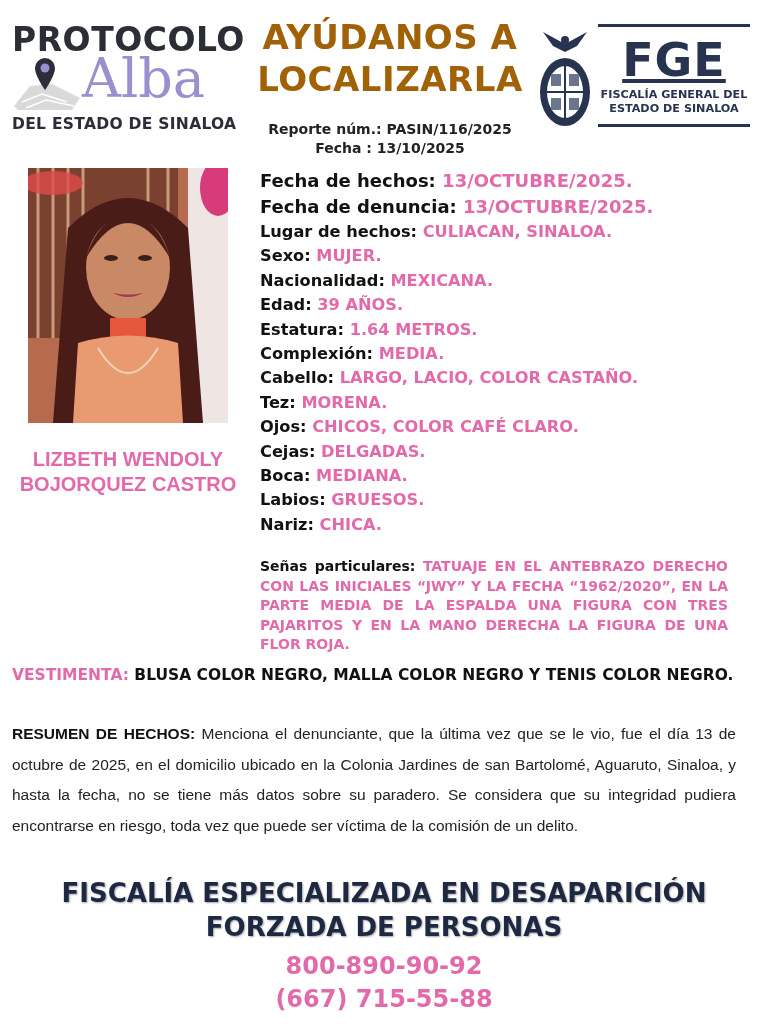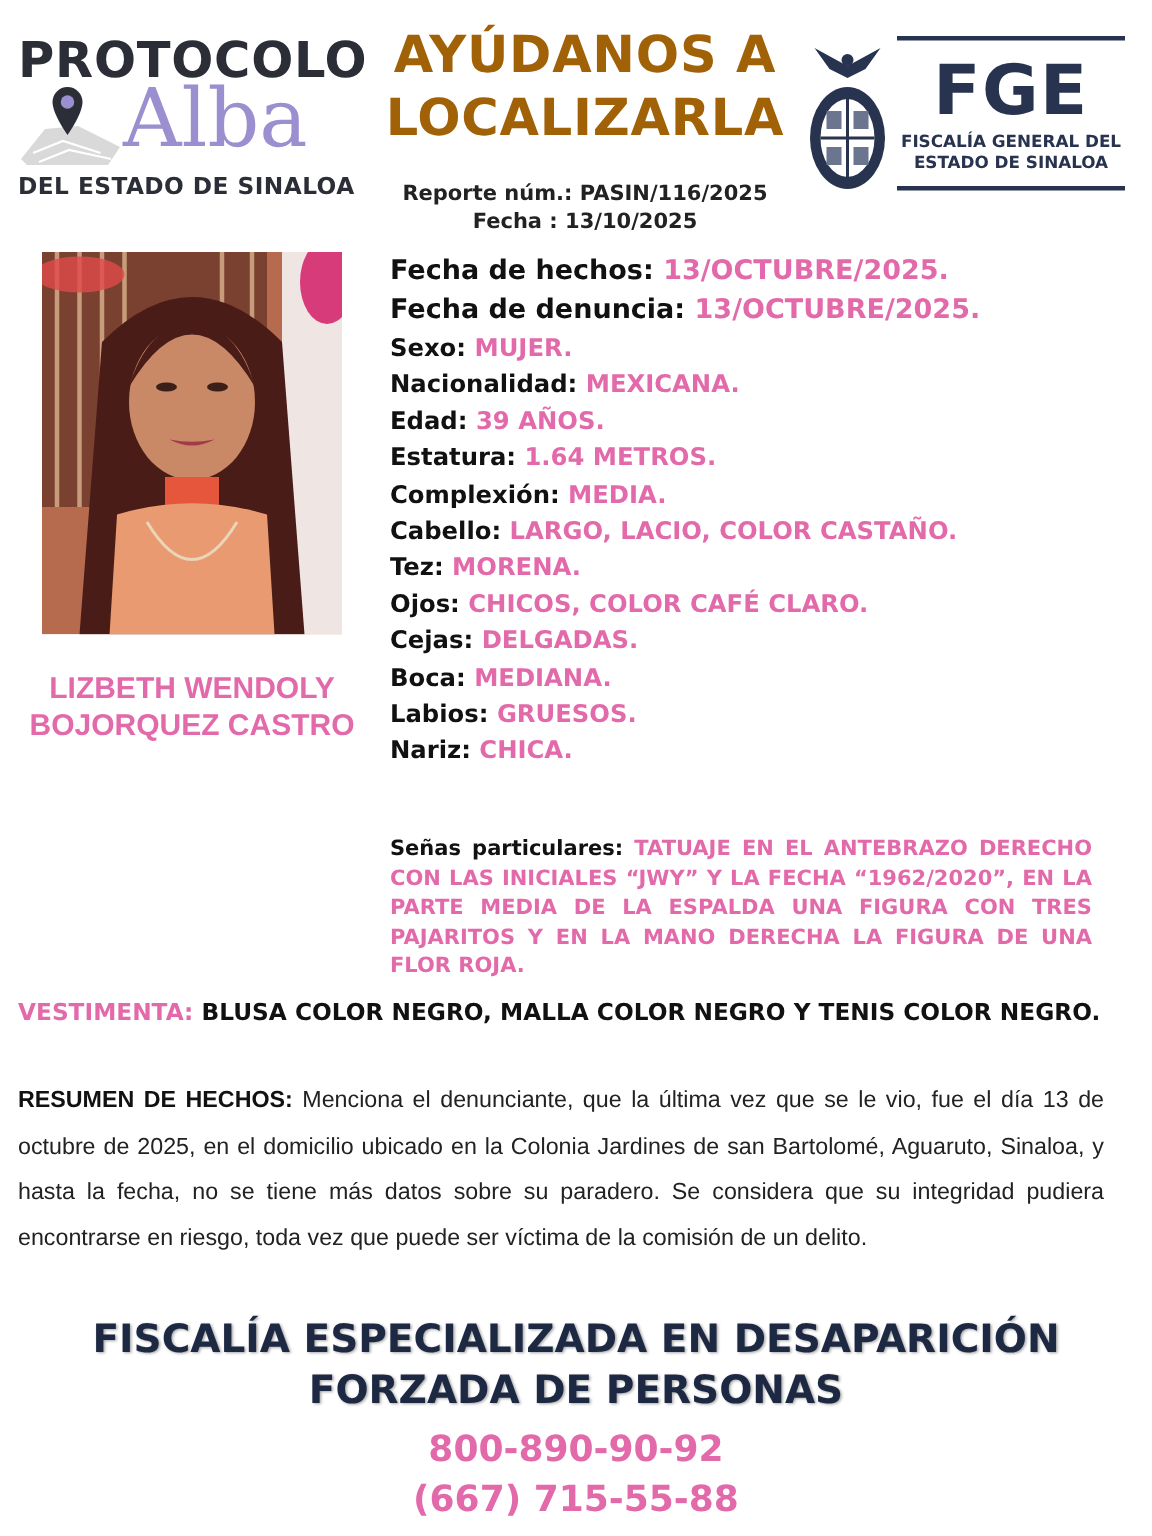--- a/index.html
+++ b/index.html
@@ -12,21 +12,21 @@
   .pa-map { left:12px; top:56px; width:70px; height:55px; }
   .pa-sub { left:12px; top:115px; font-weight:bold; font-size:15.5px; color:#2b2e36; letter-spacing:0.3px; }
 
   
   .main-title { left:255px; top:16px; width:270px; text-align:center; font-weight:bold; font-size:34px; line-height:42px; color:#a16207; letter-spacing:0.5px; }
   .report-line { left:252px; top:120px; width:276px; text-align:center; font-weight:bold; font-size:14px; color:#222; line-height:19px; }
 
   
   .fge-seal { left:537px; top:22px; width:56px; height:108px; }
   .fge-line { left:598px; height:3px; width:152px; background:#27334f; }
-  .fge-big { left:598px; top:36px; width:152px; text-align:center; font-weight:bold; font-size:46px; color:#27334f; line-height:48px; letter-spacing:1px; }
+  .fge-big { left:598px; top:36px; width:152px; text-align:center; font-weight:bold; font-size:46px; color:#27334f; line-height:48px; letter-spacing:1px;text-decoration:underline; }
   .fge-small { left:598px; top:88px; width:152px; text-align:center; font-weight:bold; font-size:11.2px; color:#27334f; line-height:14px; }
 
   
   .photo { left:28px; top:168px; width:200px; height:255px; overflow:hidden; }
   .person-name { left:0px; top:447px; width:256px; text-align:center; font-family:"Liberation Sans", sans-serif; font-weight:bold; font-size:20px; line-height:25px; color:#e36aaa; }
 
   
   .details { left:260px; top:168px; width:480px; }
   .drow { font-weight:bold; font-size:16.2px; line-height:24.4px; white-space:nowrap; }
   .drow.big { font-size:18px; line-height:26px; }
@@ -115,20 +115,21 @@
   </svg>
 </div>
 <div class="abs person-name">
   <div>LIZBETH WENDOLY</div>
   <div>BOJORQUEZ CASTRO</div>
 </div>
 
 <div class="abs details">
   <div class="drow big"><span class="dlabel">Fecha de hechos:</span> <span class="dval">13/OCTUBRE/2025.</span></div>
   <div class="drow big"><span class="dlabel">Fecha de denuncia:</span> <span class="dval">13/OCTUBRE/2025.</span></div>
+  <div class="drow"><span class="dlabel">Lugar de hechos:</span> <span class="dval">CULIACAN, SINALOA.</span></div>
   <div class="drow"><span class="dlabel">Sexo:</span> <span class="dval">MUJER.</span></div>
   <div class="drow"><span class="dlabel">Nacionalidad:</span> <span class="dval">MEXICANA.</span></div>
   <div class="drow"><span class="dlabel">Edad:</span> <span class="dval">39 AÑOS.</span></div>
   <div class="drow"><span class="dlabel">Estatura:</span> <span class="dval">1.64 METROS.</span></div>
   <div class="drow"><span class="dlabel">Complexión:</span> <span class="dval">MEDIA.</span></div>
   <div class="drow"><span class="dlabel">Cabello:</span> <span class="dval">LARGO, LACIO, COLOR CASTAÑO.</span></div>
   <div class="drow"><span class="dlabel">Tez:</span> <span class="dval">MORENA.</span></div>
   <div class="drow"><span class="dlabel">Ojos:</span> <span class="dval">CHICOS, COLOR CAFÉ CLARO.</span></div>
   <div class="drow"><span class="dlabel">Cejas:</span> <span class="dval">DELGADAS.</span></div>
   <div class="drow"><span class="dlabel">Boca:</span> <span class="dval">MEDIANA.</span></div>

